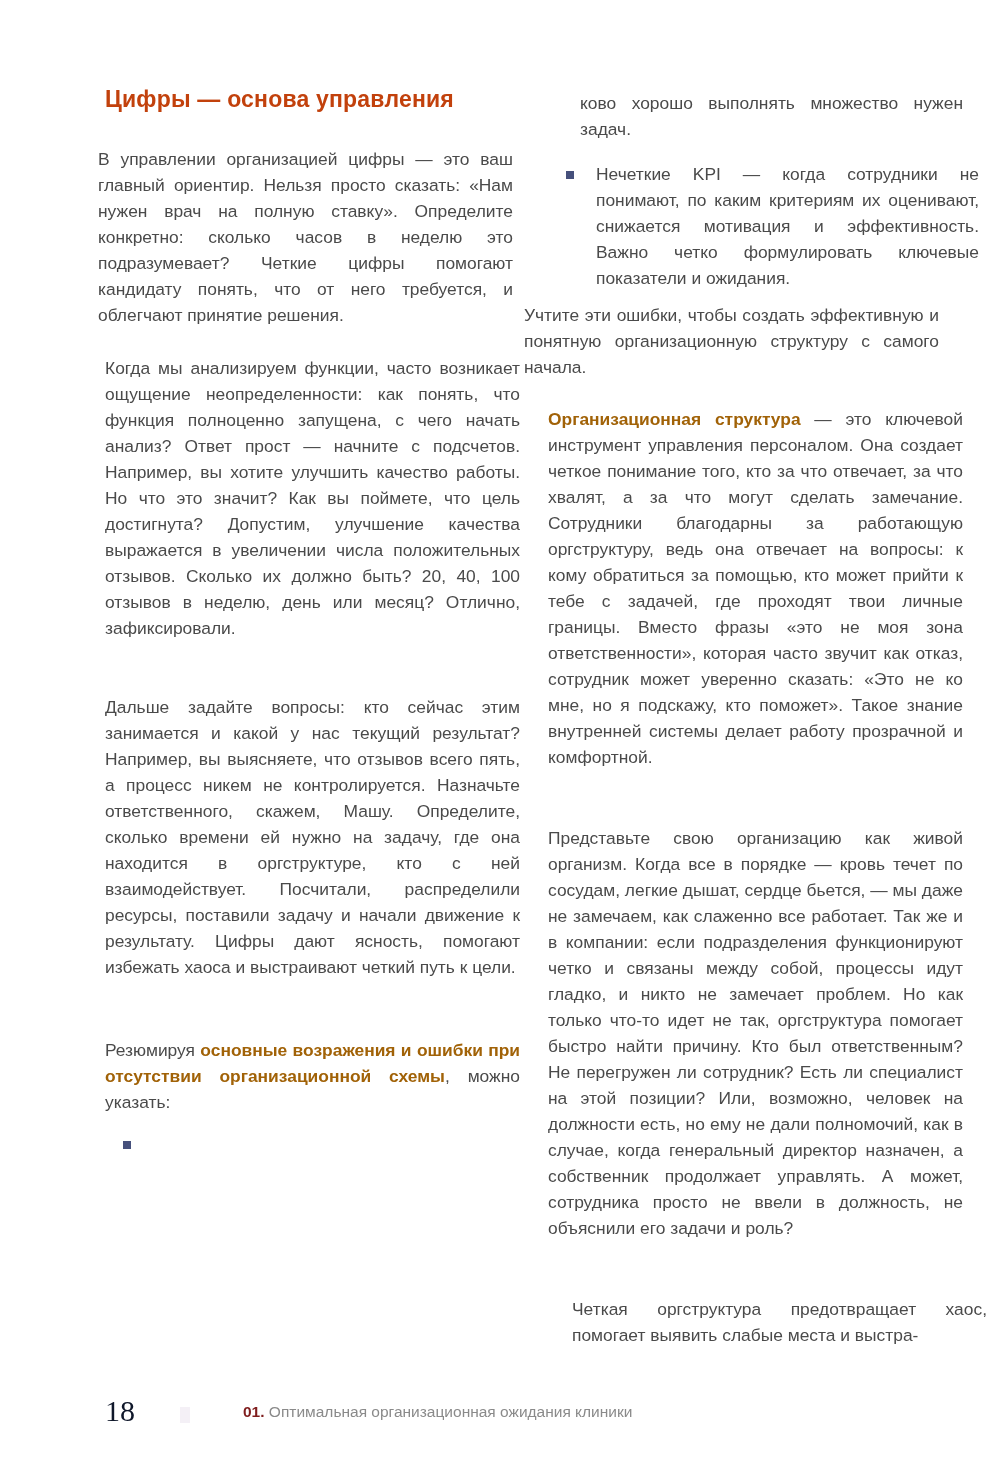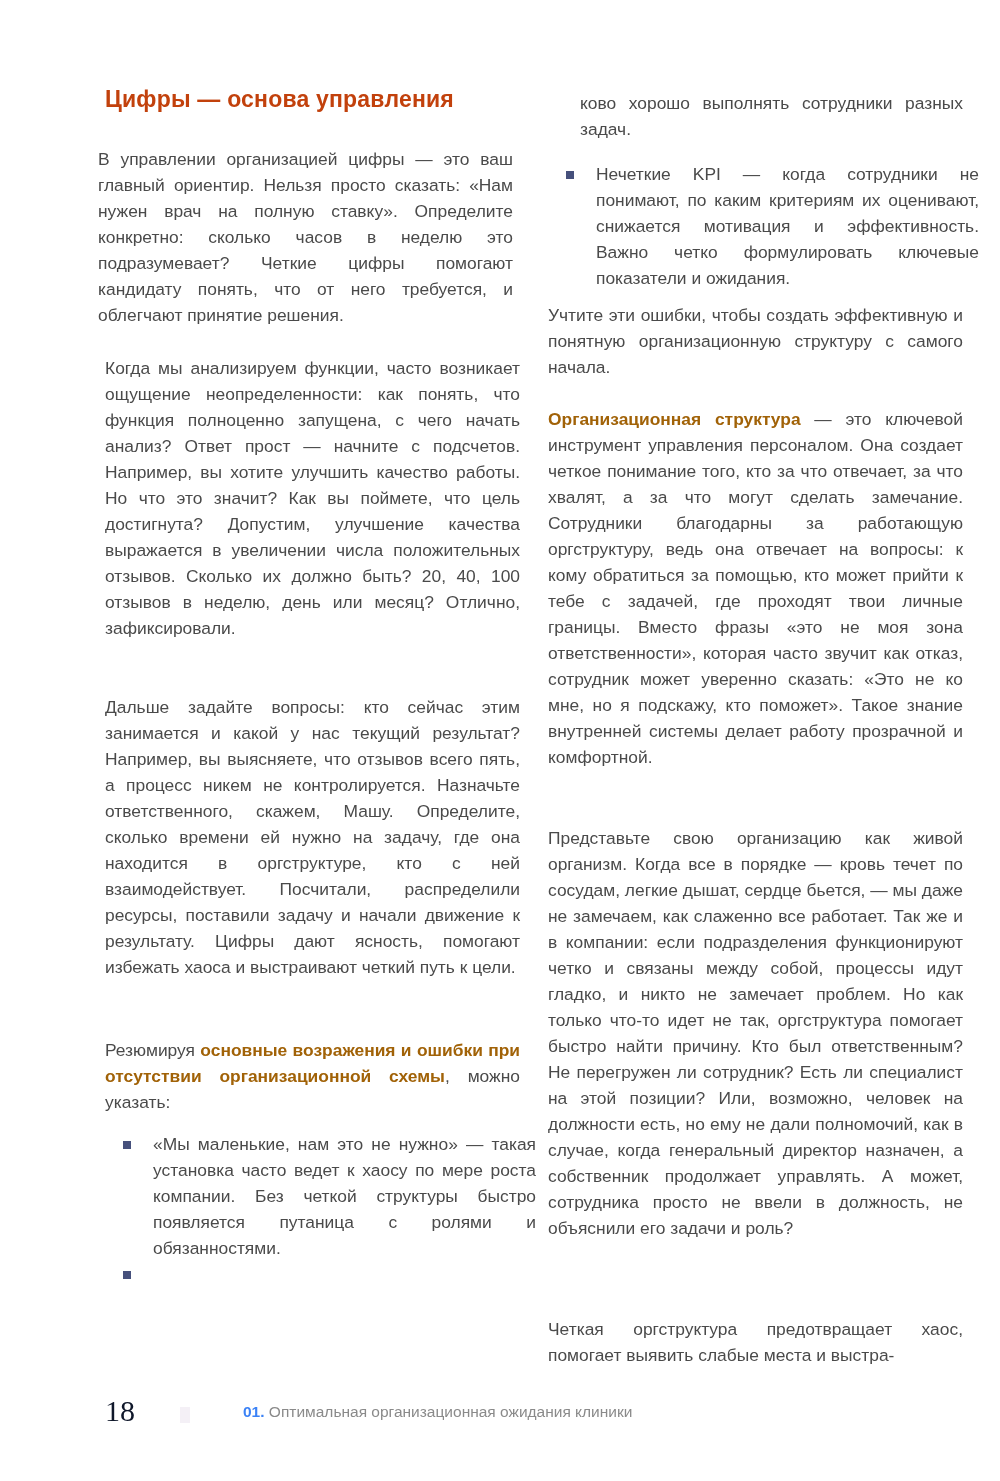--- a/index.html
+++ b/index.html
@@ -25,46 +25,46 @@
   .footer-num {
     position:absolute; left:105px; top:1394px; font-size:30px; color:#0f172a;
     font-family: "Liberation Serif", "DejaVu Serif", serif; font-weight:normal;
   }
   .footer-mark {
     position:absolute; left:180px; top:1407px; width:10px; height:16px; background:#f4f0f6;
   }
   .footer-text {
     position:absolute; left:243px; top:1403px; font-size:15.5px; color:#8a8a8a;
   }
-  .footer-text .chapter { color:#3b82f6; font-weight:bold; }
+  .footer-text .chapter { color:#7f1d1d; font-weight:bold; }
 </style>
 </head>
 <body>
 
 <h1>Цифры — основа управления</h1>
 
 <p class="block" style="left:98px; top:146px;">В управлении организацией цифры — это ваш главный ориентир. Нельзя просто сказать: «Нам нужен врач на полную ставку». Определите конкретно: сколько часов в неделю это подразумевает? Четкие цифры помогают кандидату понять, что от него требуется, и облегчают принятие решения.</p>
 <p class="block" style="left:105px; top:355px;">Когда мы анализируем функции, часто возникает ощущение неопределенности: как понять, что функция полноценно запущена, с чего начать анализ? Ответ прост — начните с подсчетов. Например, вы хотите улучшить качество работы. Но что это значит? Как вы поймете, что цель достигнута? Допустим, улучшение качества выражается в увеличении числа положительных отзывов. Сколько их должно быть? 20, 40, 100 отзывов в неделю, день или месяц? Отлично, зафиксировали.</p>
 <p class="block" style="left:105px; top:694px;">Дальше задайте вопросы: кто сейчас этим занимается и какой у нас текущий результат? Например, вы выясняете, что отзывов всего пять, а процесс никем не контролируется. Назначьте ответственного, скажем, Машу. Определите, сколько времени ей нужно на задачу, где она находится в оргструктуре, кто с ней взаимодействует. Посчитали, распределили ресурсы, поставили задачу и начали движение к результату. Цифры дают ясность, помогают избежать хаоса и выстраивают четкий путь к цели.</p>
 
 <p class="block" style="left:105px; top:1037px;"><span>Резюмируя </span><b>основные возражения и ошибки при отсутствии организационной схемы</b><span>, можно указать:</span></p>
 
 <ul style="left:105px; top:1115px;">
-  <li><span class="bullet"></span><span>«Мы маленькие, нам это не нужно» — такая установка часто ведет к хаосу по мере роста компании. Без четкой структуры быстро появляется путаница с ролями и обязанностями.</span></li>
+  <li><span class="bullet"></span></li>
   <li><span class="bullet"></span></li>
 </ul>
 
-<p class="continuation" style="left:548px; top:90px;">ково хорошо выполнять сотрудники разных задач.</p>
+<p class="continuation" style="left:548px; top:90px;">ково хорошо выполнять множество нужен задач.</p>
 <ul style="left:548px; top:145px;">
   <li><span class="bullet"></span><span>Нечеткие KPI — когда сотрудники не понимают, по каким критериям их оценивают, снижается мотивация и эффективность. Важно четко формулировать ключевые показатели и ожидания.</span></li>
 </ul>
 
-<p class="block" style="left:548px; top:302px;">Учтите эти ошибки, чтобы создать эффективную и понятную организационную структуру с самого начала.</p>
+<p class="block" style="left:524px; top:302px;">Учтите эти ошибки, чтобы создать эффективную и понятную организационную структуру с самого начала.</p>
 
 <p class="block" style="left:548px; top:406px;"><b>Организационная структура</b><span> — это ключевой инструмент управления персоналом. Она создает четкое понимание того, кто за что отвечает, за что хвалят, а за что могут сделать замечание. Сотрудники благодарны за работающую оргструктуру, ведь она отвечает на вопросы: к кому обратиться за помощью, кто может прийти к тебе с задачей, где проходят твои личные границы. Вместо фразы «это не моя зона ответственности», которая часто звучит как отказ, сотрудник может уверенно сказать: «Это не ко мне, но я подскажу, кто поможет». Такое знание внутренней системы делает работу прозрачной и комфортной.</span></p>
 
 <p class="block" style="left:548px; top:825px;">Представьте свою организацию как живой организм. Когда все в порядке — кровь течет по сосудам, легкие дышат, сердце бьется, — мы даже не замечаем, как слаженно все работает. Так же и в компании: если подразделения функционируют четко и связаны между собой, процессы идут гладко, и никто не замечает проблем. Но как только что-то идет не так, оргструктура помогает быстро найти причину. Кто был ответственным? Не перегружен ли сотрудник? Есть ли специалист на этой позиции? Или, возможно, человек на должности есть, но ему не дали полномочий, как в случае, когда генеральный директор назначен, а собственник продолжает управлять. А может, сотрудника просто не ввели в должность, не объяснили его задачи и роль?</p>
 
-<p class="block" style="left:548px; top:1296px;margin-top:20px;">Четкая оргструктура предотвращает хаос, помогает выявить слабые места и выстра-</p>
+<p class="block" style="left:572px; top:1296px;">Четкая оргструктура предотвращает хаос, помогает выявить слабые места и выстра-</p>
 
 <div class="footer-num">18</div>
 <div class="footer-mark"></div>
 <div class="footer-text"><span class="chapter">01.</span><span> Оптимальная организационная ожидания клиники</span></div>
 
 </body></html>

